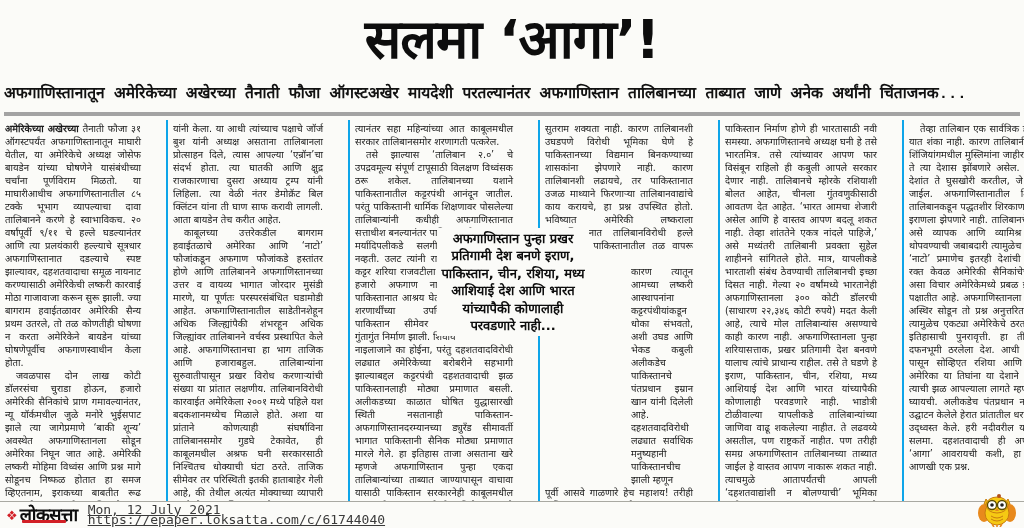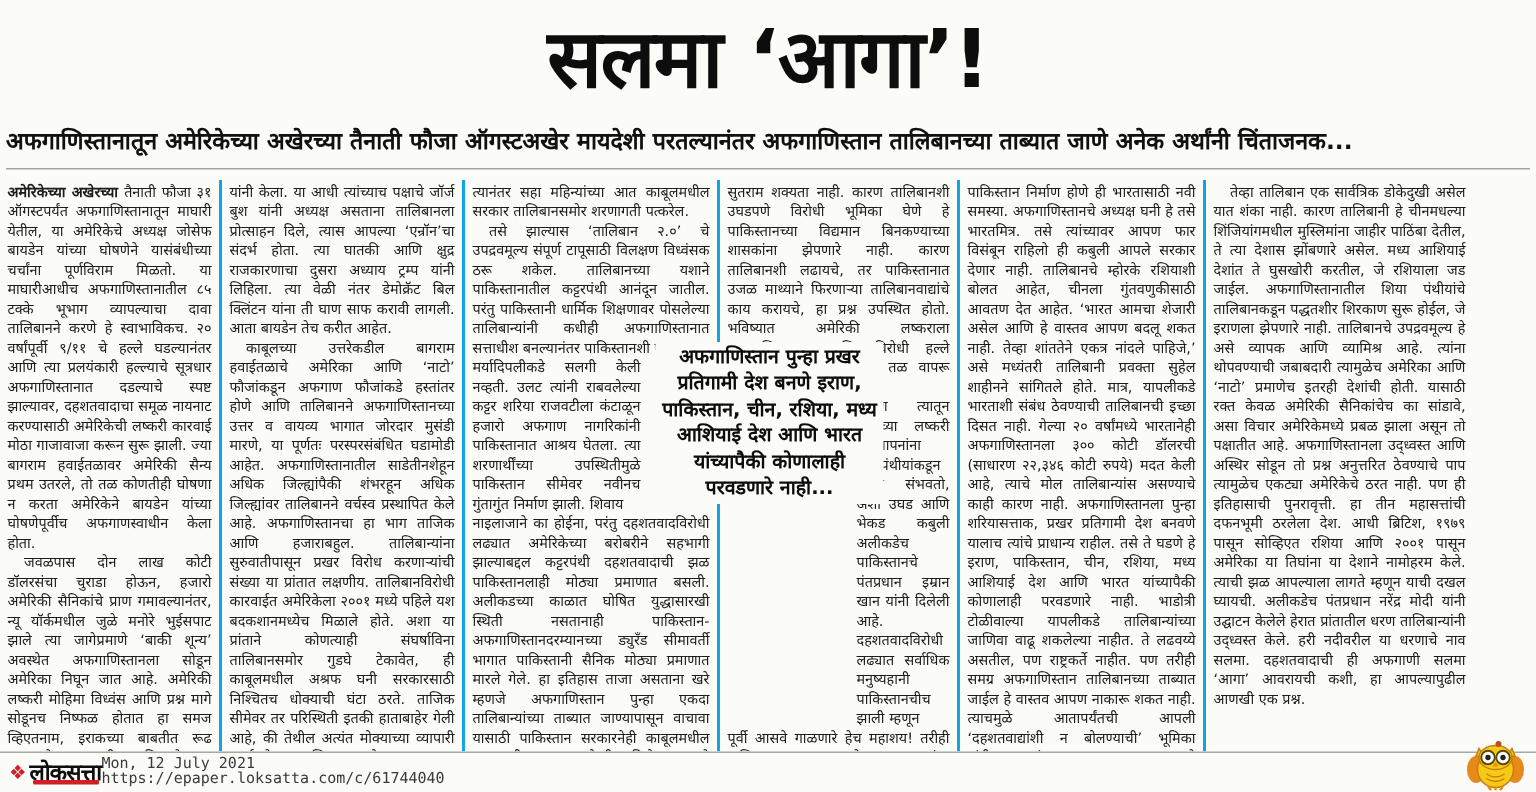--- a/index.html
+++ b/index.html
@@ -22,27 +22,29 @@
     color:#0d0d0d;
   }
   .deck{
     margin:0 4px;
     font-size:15.5px;
     font-weight:bold;
     line-height:20px;
     text-align:justify;
     color:#111;
     padding:2px 0 8px 0;
-    border-bottom:1px solid #a3a3a3;
+    border-bottom:4px solid #a3a3a3;
+    font-family:Liberation Mono, monospace;
   }
   .columns{
     position:absolute;
     left:0;right:0;top:120px;bottom:27px;
     display:flex;
     align-items:stretch;
+    gap:20px;
   }
   .col{
     overflow:hidden;
     font-size:9.6px;
     line-height:13px;
     text-align:justify;
     padding:2px 5px 0 5px;
     flex:0 0 auto;
   }
   .col + .col{ border-left:2px solid #0ea5e9; }
@@ -82,39 +84,41 @@
     display:flex;align-items:center;
     padding-left:6px;
     position:relative;
   }
   .brand-mark{
     color:#d21f26;
     font-size:13px;
     margin-right:2px;
   }
   .brand-name{
-    font-size:15px;
+    font-size:18px;
     font-weight:900;
     letter-spacing:-0.5px;
     color:#0d0d0d;
     line-height:16px;
   }
   .brand-tagline{
     position:absolute;
     left:22px;bottom:0px;
     width:44px;height:3px;
     background:#d21f26;
     border-radius:1px;
   }
   .meta{
+    margin-left:10px;
     font-family:"DejaVu Sans Mono", monospace;
-    font-size:10px;
+    font-size:13px;
     line-height:10.5px;
     color:#3a3a3a;
     white-space:pre;
+    text-decoration:underline;
   }
   .meta a{ color:#3a3a3a; text-decoration:none; }
   .mascot{
     position:absolute;
     right:6px;bottom:1px;
     width:42px;height:36px;
   }
 </style>
 </head>
 <body>

